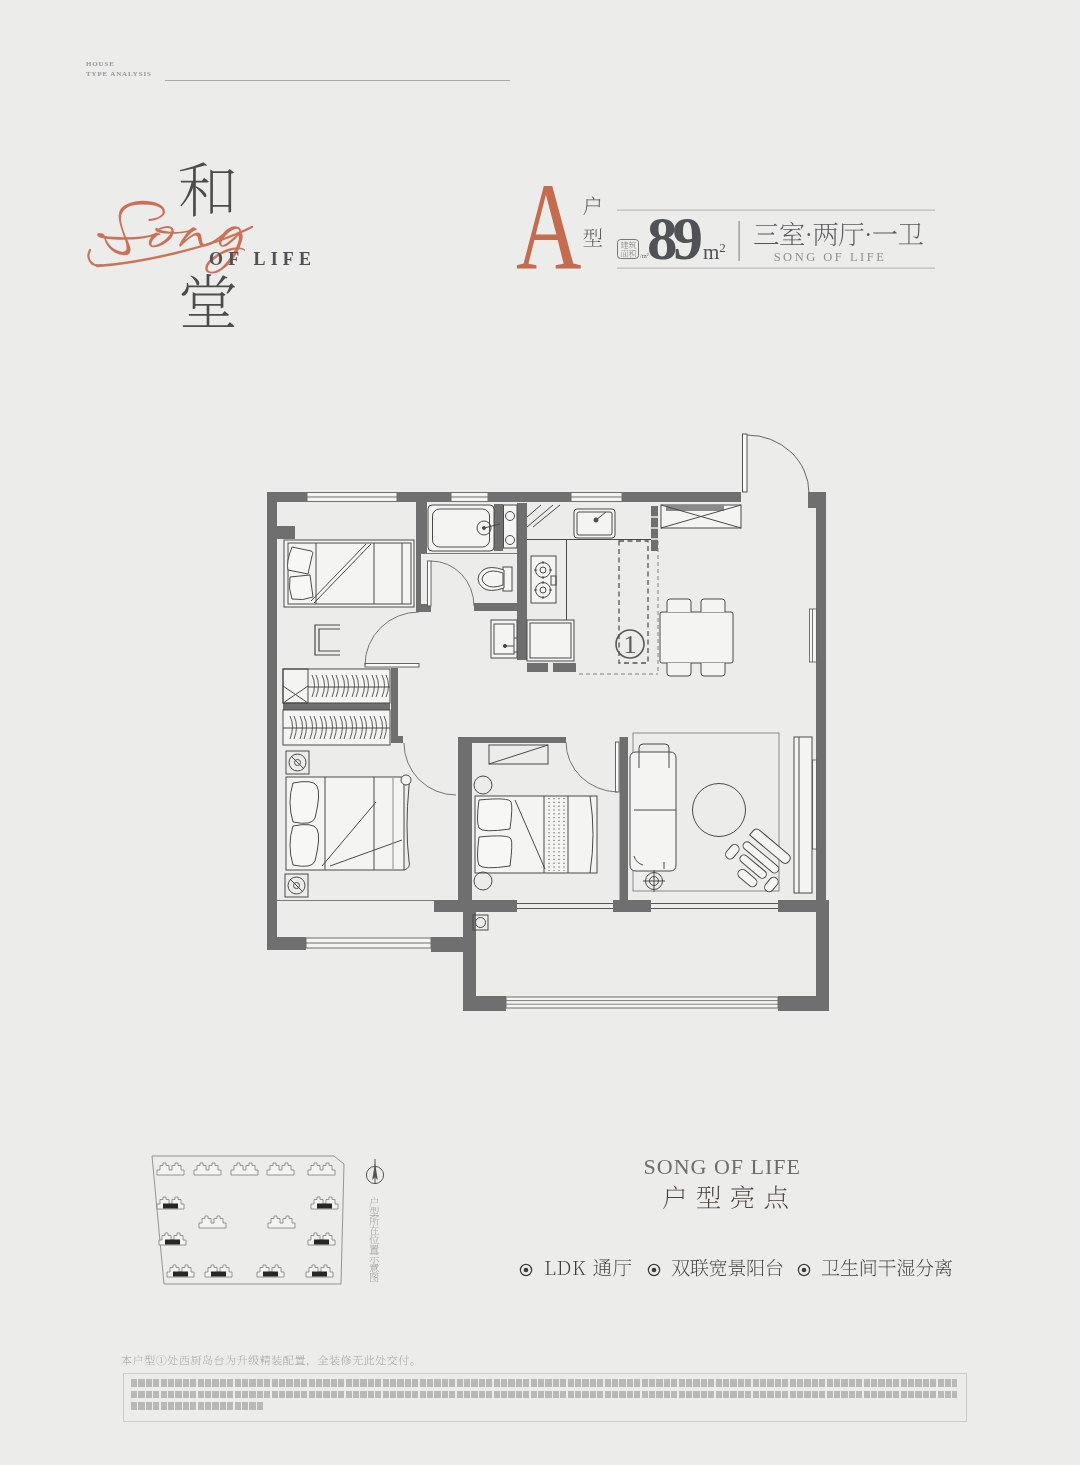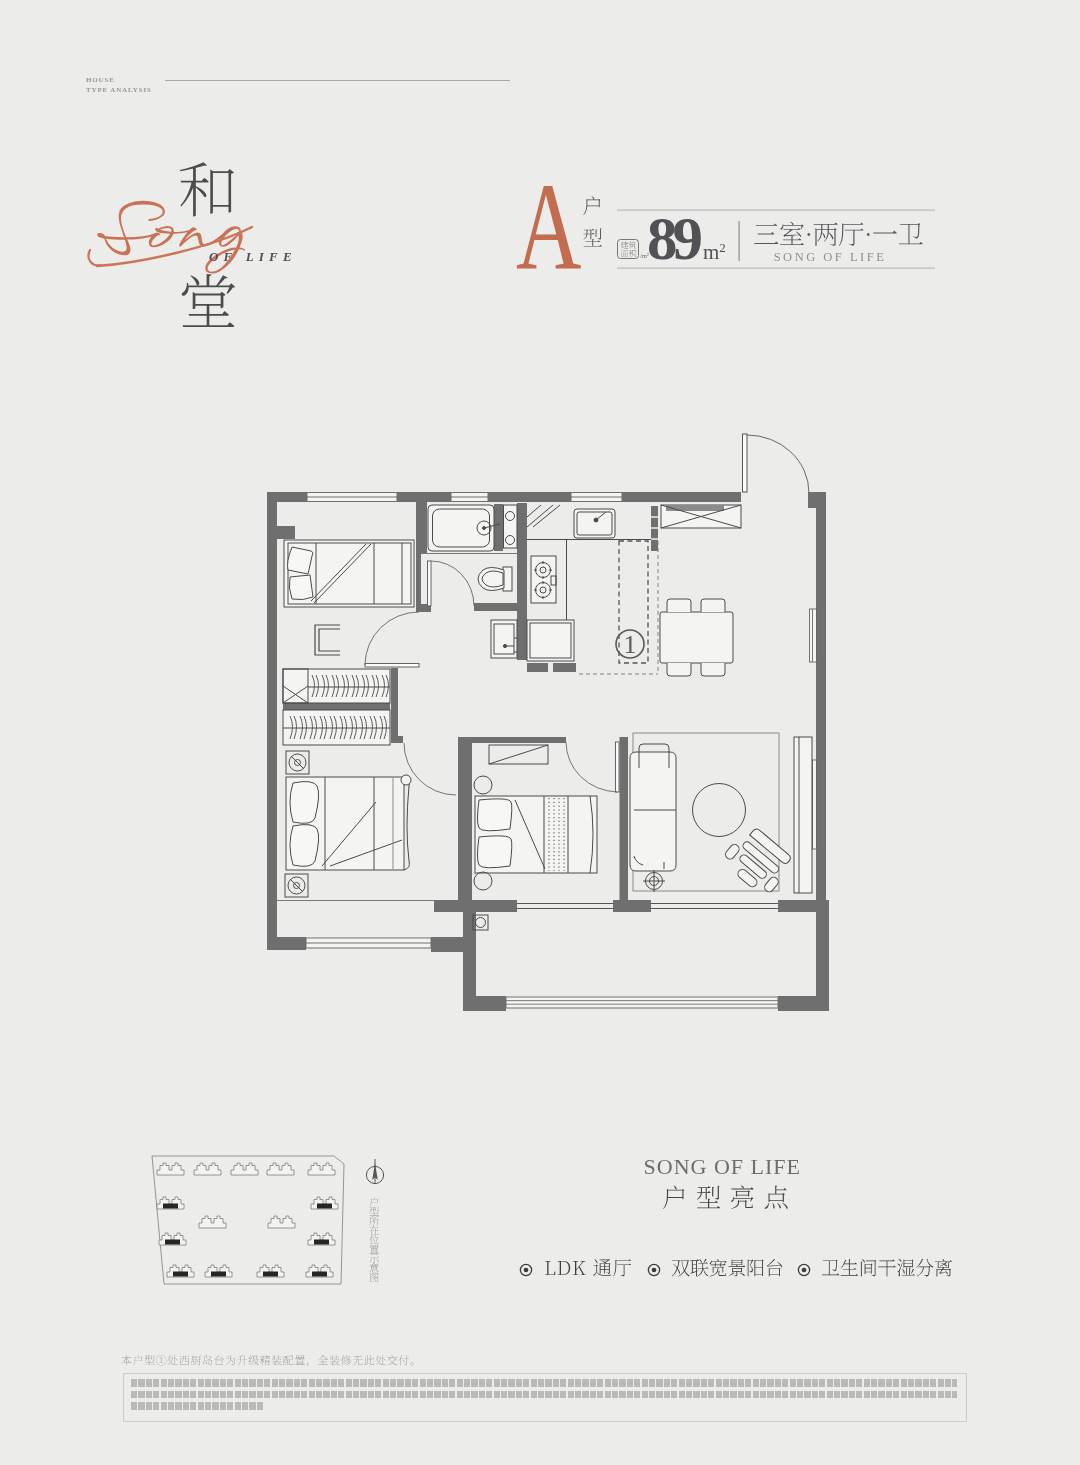--- a/index.html
+++ b/index.html
@@ -4,37 +4,37 @@
 <style>
 html,body{margin:0;padding:0;}
 body{width:1080px;height:1465px;background:#ececea;position:relative;overflow:hidden;
      font-family:"Liberation Sans",sans-serif;}
 .abs{position:absolute;}
 .ser{font-family:"Liberation Serif",serif;}
 </style>
 </head>
 <body>
 
-<div class="abs ser" style="left:86px;top:76px;font-size:7px;letter-spacing:0.85px;color:#96969a;line-height:9.5px;font-weight:bold;">HOUSE<br>TYPE ANALYSIS</div>
+<div class="abs ser" style="left:86px;top:60px;font-size:7px;letter-spacing:0.85px;color:#96969a;line-height:9.5px;font-weight:bold;">HOUSE<br>TYPE ANALYSIS</div>
 
 <div class="abs" style="left:165px;top:80px;width:345px;height:1px;background:#a9a9a7;"></div>
 
 <svg class="abs" style="left:60px;top:130px;" width="280" height="230" viewBox="60 130 280 230">
 
   <path d="M195.5 186.0Q198.8 187.5 201.0 189.0Q203.2 190.5 204.4 191.9Q205.7 193.3 206.1 194.4Q206.5 195.5 206.3 196.2Q206.2 196.9 205.6 197.1Q205.0 197.3 204.2 196.8Q203.4 195.3 201.8 193.4Q200.1 191.5 198.2 189.7Q196.4 187.9 194.7 186.6ZM195.8 215.4Q195.8 215.5 195.5 215.8Q195.2 216.0 194.6 216.2Q194.1 216.4 193.5 216.4H193.1V167.4L195.8 166.5ZM212.9 212.7Q212.9 212.8 212.7 213.1Q212.4 213.3 211.9 213.5Q211.4 213.7 210.8 213.7H210.3V171.3V169.6L213.2 171.3H230.1V173.1H212.9ZM227.8 171.3 229.6 169.1 234.0 172.5Q233.7 172.9 232.9 173.3Q232.1 173.6 231.1 173.8V211.9Q231.0 211.9 230.6 212.1Q230.3 212.3 229.8 212.4Q229.2 212.5 228.8 212.5H228.5V171.3ZM229.8 204.9V206.7H211.3V204.9ZM195.0 181.8Q193.1 188.8 189.7 195.1Q186.3 201.4 181.3 206.5L180.4 205.6Q183.2 202.2 185.5 198.2Q187.7 194.1 189.3 189.7Q191.0 185.3 192.0 180.8H195.0ZM207.1 165.3Q206.7 165.7 206.1 165.7Q205.4 165.7 204.5 165.4Q201.4 166.4 197.4 167.5Q193.4 168.6 189.0 169.6Q184.6 170.6 180.3 171.2L180.0 170.1Q184.1 169.2 188.5 167.8Q192.9 166.5 196.9 165.1Q200.9 163.6 203.4 162.3ZM204.2 177.8Q204.2 177.8 204.7 178.2Q205.1 178.5 205.8 179.1Q206.6 179.7 207.3 180.3Q208.1 181.0 208.8 181.6Q208.5 182.6 207.2 182.6H181.1L180.6 180.8H201.8Z" fill="#4c4c4c"></path>
 
   <path d="M124.4 255.2Q119.4 255.2 115.1 252.8Q110.9 250.4 108.0 246.6Q105.2 242.8 104.2 238.6Q101.6 238.2 99.4 237.2Q97.3 236.2 97.2 234.9Q97.2 234.1 97.6 233.6Q98.1 233.1 99.4 233.1Q100.4 233.1 101.6 233.3Q103.0 233.6 103.9 234.4Q104.7 235.2 104.9 235.9Q108.0 236.3 113.1 236.7Q118.1 237.0 124.0 237.2Q123.6 236.3 123.3 235.3Q123.1 234.4 122.8 233.5Q121.2 228.9 119.8 224.1Q118.5 219.3 118.7 214.9Q118.9 211.0 121.2 208.3Q123.6 205.6 127.3 204.0Q131.0 202.3 135.1 201.6Q139.2 200.8 142.9 200.8Q146.9 200.8 150.9 201.5Q154.9 202.2 158.0 203.5Q161.2 204.8 163.1 206.9Q165.0 209.0 165.0 211.7Q165.0 213.7 163.4 215.4Q161.7 217.1 159.3 218.3Q156.8 219.6 154.2 220.3Q151.6 221.0 149.6 221.0Q149.0 221.0 148.7 220.7Q148.4 220.3 148.4 219.9Q148.4 219.5 148.7 219.2Q149.0 218.8 149.6 218.8Q151.6 218.8 153.8 218.3Q156.1 217.8 158.1 216.9Q160.1 216.0 161.4 214.7Q162.7 213.4 162.7 211.9Q162.7 209.7 160.8 208.3Q158.9 206.8 155.9 206.0Q153.0 205.1 149.6 204.8Q146.2 204.4 143.3 204.4Q136.7 204.4 132.4 205.5Q128.2 206.7 125.9 208.4Q123.6 210.2 122.5 212.2Q121.5 214.1 121.2 215.8Q121.0 217.4 121.0 218.3Q121.0 222.1 122.2 225.9Q123.3 229.8 124.6 233.3Q124.9 234.0 125.3 235.0Q125.7 236.0 126.2 237.2Q135.4 237.2 143.1 236.3Q150.7 235.5 155.4 233.1Q155.7 233.0 156.0 233.0Q156.6 233.0 156.3 233.7Q156.2 234.0 156.0 234.2Q155.8 234.4 155.6 234.7Q153.3 236.2 148.9 237.2Q144.4 238.3 138.8 238.9Q133.2 239.4 127.2 239.6Q128.2 241.8 129.4 244.7Q130.5 247.6 130.5 250.1Q130.5 252.2 129.2 253.7Q127.8 255.2 124.4 255.2ZM121.5 251.7Q121.8 251.8 122.1 251.8Q122.3 251.8 122.5 251.8Q126.6 251.8 126.6 248.0Q126.6 246.2 126.1 244.0Q125.7 241.9 124.9 239.7Q119.6 239.8 114.7 239.5Q109.8 239.2 105.9 238.7Q107.9 243.1 110.6 245.9Q113.3 248.7 116.2 250.1Q119.1 251.5 121.5 251.7Z M153.7 247.3Q151.1 247.3 150.0 245.9Q148.8 244.5 148.8 242.7Q148.8 241.8 149.1 240.6Q149.7 239.0 150.9 237.2Q152.1 235.4 153.7 234.1Q155.2 232.8 156.7 232.5Q157.0 232.4 157.8 232.7Q158.6 233.1 159.3 233.4Q160.0 233.8 160.2 234.1Q160.3 234.5 160.3 234.7Q160.3 235.6 159.4 235.1Q158.8 234.7 157.6 235.5Q156.4 236.3 155.2 237.5Q154.1 238.7 153.4 239.6Q152.5 240.5 151.9 241.7Q151.4 242.9 151.4 243.9Q151.4 244.5 151.8 244.9Q152.2 245.4 153.5 245.4Q153.8 245.4 154.2 245.3Q154.6 245.3 155.1 245.2Q156.4 244.9 158.4 244.0Q160.4 243.0 162.6 241.5Q164.8 240.0 166.7 238.2Q167.7 237.2 168.6 236.1Q169.6 234.9 170.3 233.7Q166.7 233.6 162.9 233.2Q159.1 232.8 157.0 231.7Q156.0 231.1 155.6 230.5Q155.1 229.8 155.1 229.3Q155.1 228.6 155.6 228.2Q156.0 227.8 156.5 227.8Q156.9 227.8 157.2 228.1Q157.4 228.2 157.7 228.4Q157.9 228.6 158.1 228.7Q160.7 227.3 163.2 226.7Q165.8 226.1 167.7 226.1Q169.8 226.1 171.6 227.0Q173.4 227.9 173.7 230.3Q173.8 230.7 173.8 231.1Q173.8 231.5 173.8 231.9H177.9Q180.0 231.9 182.2 231.6Q184.4 231.3 186.2 230.8Q188.1 230.4 189.0 229.9Q189.5 229.6 189.9 229.6Q190.6 229.6 190.6 230.1Q190.6 230.9 189.2 231.4Q187.7 232.1 184.5 232.8Q181.4 233.5 177.9 233.6Q177.0 233.7 175.9 233.7Q174.7 233.8 173.3 233.8Q172.6 236.6 170.4 239.0Q168.2 241.4 165.2 243.3Q162.3 245.2 159.2 246.2Q156.2 247.3 153.7 247.3ZM171.2 231.7Q171.4 231.1 171.4 230.5Q171.4 229.4 170.5 228.7Q169.6 228.0 167.4 228.0Q165.4 228.0 163.6 228.5Q161.8 228.9 160.2 229.7Q162.6 230.6 165.5 231.1Q168.4 231.6 171.2 231.7Z M180.7 246.6H180.3Q179.8 246.6 179.5 246.2Q179.3 245.9 179.3 245.4Q179.3 244.6 179.6 243.9Q180.0 243.2 180.1 243.0Q180.6 241.9 181.8 239.9Q183.0 238.0 184.6 235.9Q186.1 233.7 187.8 231.8Q189.5 229.8 191.0 228.6Q192.5 227.3 193.6 227.3Q193.9 227.3 194.9 227.8Q195.8 228.2 196.2 228.5Q196.7 228.8 196.7 229.3Q196.7 230.2 195.9 230.2Q195.5 230.2 195.4 230.2Q195.2 230.2 194.7 230.5Q193.5 230.9 191.7 232.5Q189.9 234.1 188.1 236.1Q186.2 238.2 184.7 240.0Q186.9 238.1 189.7 236.2Q192.4 234.3 194.9 233.3Q195.7 233.0 196.5 232.8Q197.2 232.6 197.8 232.6Q200.0 232.6 200.7 234.2Q201.4 235.8 201.6 237.5Q201.8 238.1 201.8 238.7Q201.8 239.3 201.9 239.9Q202.2 242.5 202.9 243.3Q203.7 244.2 204.8 244.2Q205.7 244.2 206.9 243.8Q208.1 243.4 209.5 242.7Q212.4 241.3 215.5 239.2Q218.6 237.0 221.4 234.7L225.7 231.2Q226.3 230.8 226.6 230.8Q227.0 230.8 227.0 230.9V231.1Q227.0 231.2 227.0 231.5Q226.9 231.9 226.7 232.2Q226.2 232.9 225.2 234.0Q224.2 235.2 222.7 236.3Q220.9 237.8 218.5 239.6Q216.2 241.4 213.6 243.0Q211.1 244.5 208.5 245.5Q206.0 246.6 203.7 246.6Q201.4 246.6 200.3 245.3Q199.2 244.0 198.8 242.1Q198.5 240.3 198.1 238.7Q198.0 238.2 197.9 237.7Q197.8 237.3 197.6 237.0Q197.0 235.4 195.7 235.4Q194.9 235.4 193.8 235.9Q192.7 236.3 191.0 237.5Q188.8 238.9 187.1 240.4Q185.3 241.9 183.9 243.3Q183.5 243.7 183.0 244.2Q182.6 244.7 182.1 245.2L181.2 246.1Q181.0 246.3 180.8 246.5Q180.7 246.6 180.7 246.6Z M212.3 273.4Q210.9 273.4 209.2 273.1Q207.6 272.7 206.4 271.6Q205.3 270.4 205.3 268.3Q205.3 265.6 206.8 263.3Q208.2 260.9 210.5 258.9Q212.7 256.9 215.1 255.4Q218.1 253.5 221.5 251.7Q224.9 250.0 228.6 248.8Q232.3 247.6 236.1 247.5Q237.3 244.9 238.1 242.2Q238.9 239.6 238.9 237.6Q238.9 236.2 238.4 235.5Q238.1 235.8 238.0 236.1Q237.5 236.6 236.8 237.3Q236.1 238.0 235.3 238.9Q233.9 240.3 231.8 242.1Q229.8 244.0 227.4 245.4Q225.1 246.8 223.1 246.8Q220.8 246.8 219.5 244.9Q218.8 243.7 218.8 242.2Q218.8 240.1 220.1 237.7Q221.4 235.4 223.3 233.1Q225.3 230.8 227.6 229.1Q229.9 227.4 231.9 226.8Q232.5 226.5 233.2 226.4Q234.0 226.3 234.9 226.3Q236.8 226.3 238.7 227.1Q240.6 228.0 240.9 230.3V230.5Q240.9 231.6 240.3 231.9Q240.0 232.1 239.8 232.1Q239.1 232.1 239.1 231.2Q239.1 230.7 238.7 229.7Q238.3 228.7 236.7 228.7Q234.7 228.7 232.1 230.2Q229.5 231.7 227.2 233.9Q224.9 236.1 223.2 238.4Q221.6 240.8 221.4 242.6Q221.3 242.9 221.3 243.1Q221.3 243.3 221.3 243.5Q221.3 244.5 221.7 244.8Q222.1 245.2 222.5 245.2Q223.5 245.2 224.9 244.3Q226.3 243.5 227.6 242.5Q228.9 241.4 229.5 241.0Q231.4 239.4 233.3 237.7Q235.2 236.0 237.1 234.4Q237.0 234.2 237.0 233.9Q237.0 233.5 237.2 233.1Q237.4 232.7 237.9 232.4Q238.4 232.1 239.1 232.1Q241.2 232.1 241.9 233.3Q242.7 234.6 242.7 236.4Q242.7 238.8 241.7 241.8Q240.7 244.7 239.6 247.5Q241.1 247.7 242.8 248.2Q244.6 248.7 245.0 250.1Q245.1 250.1 245.1 250.3Q245.1 250.7 244.8 250.8Q244.7 250.9 244.5 250.9Q244.1 250.9 244.0 250.6Q243.6 249.8 242.0 249.5Q240.5 249.2 238.9 249.2Q238.3 250.4 237.7 251.5Q237.2 252.6 236.7 253.4Q234.4 257.6 231.5 261.2Q228.5 264.8 225.2 267.5Q221.9 270.3 218.6 271.9Q215.3 273.4 212.3 273.4ZM211.5 271.7Q215.0 271.7 218.2 269.8Q221.5 268.0 224.4 264.8Q227.4 261.6 230.0 257.6Q232.7 253.6 235.0 249.4Q229.2 250.2 223.6 253.3Q217.9 256.4 213.2 260.3Q210.2 262.7 208.9 264.8Q207.6 266.9 207.6 268.4Q207.6 269.9 208.7 270.8Q209.7 271.7 211.5 271.7Z" fill="#ca7257"></path>
 
   <path d="M97,266 C140,263 210,248 252,227" fill="none" stroke="#c9755a" stroke-width="2.4" stroke-linecap="round"></path>
   <path d="M90,250 C85,260 93,267 101,265" fill="none" stroke="#c9755a" stroke-width="2.2" stroke-linecap="round"></path>
 
   <path d="M187.5 285.4H231.5V287.2H187.5ZM186.8 283.1 188.0 283.0Q188.9 286.2 188.6 288.6Q188.4 291.0 187.5 292.6Q186.6 294.1 185.5 294.9Q184.5 295.6 183.4 295.8Q182.3 295.9 181.8 295.1Q181.4 294.5 181.8 293.8Q182.1 293.0 182.9 292.6Q184.7 291.5 185.9 288.8Q187.2 286.2 186.8 283.1ZM229.8 285.4H229.2L231.3 283.2L235.2 287.0Q234.9 287.3 234.3 287.4Q233.7 287.5 232.9 287.6Q232.3 288.5 231.3 289.7Q230.4 290.8 229.4 291.9Q228.3 293.0 227.4 293.8L226.5 293.3Q227.1 292.2 227.8 290.8Q228.4 289.3 229.0 287.9Q229.5 286.4 229.8 285.4ZM206.6 274.0 211.5 274.6Q211.4 275.2 210.9 275.6Q210.3 276.1 209.3 276.2V286.7H206.6ZM193.7 304.0H222.4V305.8H193.7ZM192.7 293.6V292.1L195.7 293.6H222.8V295.4H195.4V308.1Q195.4 308.2 195.1 308.4Q194.7 308.6 194.2 308.8Q193.7 309.0 193.1 309.0H192.7ZM220.7 293.6H220.1L221.8 291.8L225.6 294.7Q225.4 295.0 224.7 295.4Q224.1 295.7 223.4 295.8V307.2Q223.4 307.4 222.9 307.6Q222.5 307.9 222.0 308.1Q221.5 308.3 221.0 308.3H220.7ZM182.6 325.3H227.2L229.7 322.2Q229.7 322.2 230.2 322.6Q230.7 322.9 231.4 323.5Q232.1 324.1 232.9 324.8Q233.7 325.5 234.5 326.1Q234.3 327.1 232.9 327.1H183.1ZM188.6 313.9H222.2L224.6 311.1Q224.6 311.1 225.0 311.5Q225.5 311.8 226.2 312.4Q226.8 312.9 227.6 313.5Q228.4 314.2 229.0 314.8Q228.8 315.7 227.5 315.7H189.1ZM191.0 275.5Q193.7 276.5 195.5 277.7Q197.2 278.9 198.1 280.2Q199.0 281.5 199.2 282.5Q199.4 283.6 199.1 284.3Q198.8 285.1 198.2 285.2Q197.5 285.4 196.7 284.9Q196.4 283.3 195.4 281.7Q194.4 280.0 193.1 278.5Q191.7 277.1 190.3 276.1ZM222.9 275.2 227.6 277.4Q227.0 278.5 225.2 278.2Q224.1 279.5 222.8 281.0Q221.4 282.5 219.8 283.9Q218.3 285.4 216.7 286.6H215.3Q216.6 285.1 218.0 283.1Q219.4 281.1 220.7 279.0Q222.0 277.0 222.9 275.2ZM206.7 304.7H209.3V326.1Q209.3 326.1 208.7 326.1Q208.1 326.1 207.0 326.1H206.7Z" fill="#4c4c4c"></path>
 </svg>
 
-<div class="abs ser" style="left:209px;top:249px;font-size:13px;letter-spacing:5.2px;color:#4f4f54;font-weight:bold;font-style:italic;">OF LIFE</div>
+<div class="abs ser" style="left:209px;top:249px;font-size:18px;letter-spacing:5.2px;color:#4f4f54;font-weight:bold;">OF LIFE</div>
 
 <div class="abs ser" style="left:516px;top:166px;font-size:124px;line-height:1;color:#c36c4f;transform:scaleX(.73);transform-origin:left top;">A</div>
 <svg class="abs" style="left:570px;top:180px;" width="420" height="110" viewBox="570 180 420 110">
 
   <path d="M591.9 196.2Q592.7 196.7 593.2 197.1Q593.7 197.6 593.9 198.0Q594.2 198.4 594.2 198.7Q594.3 199.0 594.2 199.2Q594.0 199.4 593.8 199.5Q593.6 199.5 593.4 199.3Q593.2 198.8 593.0 198.3Q592.7 197.8 592.3 197.3Q592.0 196.7 591.6 196.4ZM599.5 205.6V206.2H586.8V205.6ZM586.5 199.4V199.0L587.6 199.6H587.4V203.5Q587.4 204.5 587.3 205.7Q587.2 206.9 587.0 208.1Q586.8 209.3 586.4 210.5Q586.0 211.7 585.4 212.8Q584.7 214.0 583.8 215.0L583.4 214.7Q584.4 213.5 585.0 212.1Q585.6 210.7 585.9 209.3Q586.2 207.9 586.3 206.4Q586.5 205.0 586.5 203.5V199.6ZM599.5 199.6V200.2H586.9V199.6ZM598.6 199.6 599.2 199.0 600.5 200.0Q600.4 200.1 600.2 200.2Q600.0 200.3 599.7 200.4V207.0Q599.7 207.0 599.6 207.1Q599.4 207.2 599.3 207.3Q599.1 207.3 598.9 207.3H598.8V199.6Z" fill="#4c4c4c"></path>
   <path d="M584.1 229.7H592.0L592.8 228.7Q592.8 228.7 593.0 228.9Q593.3 229.1 593.7 229.4Q594.0 229.7 594.3 230.0Q594.2 230.3 593.8 230.3H584.3ZM583.5 233.8H592.2L593.0 232.7Q593.0 232.7 593.3 232.9Q593.5 233.1 593.9 233.4Q594.2 233.7 594.5 234.0Q594.5 234.3 594.0 234.3H583.7ZM595.6 229.4 597.2 229.6Q597.2 229.8 597.0 229.9Q596.9 230.1 596.5 230.1V236.6Q596.5 236.7 596.4 236.8Q596.3 236.9 596.1 237.0Q595.9 237.0 595.7 237.0H595.6ZM590.4 229.7H591.3V239.1Q591.3 239.2 591.1 239.3Q590.9 239.4 590.5 239.4H590.4ZM600.1 228.4 601.7 228.6Q601.7 228.8 601.5 228.9Q601.3 229.1 601.0 229.1V238.0Q601.0 238.5 600.9 238.8Q600.8 239.1 600.5 239.4Q600.1 239.6 599.4 239.6Q599.4 239.4 599.3 239.2Q599.2 239.1 599.1 238.9Q598.9 238.8 598.5 238.7Q598.2 238.6 597.6 238.6V238.2Q597.6 238.2 597.9 238.2Q598.2 238.2 598.5 238.3Q598.9 238.3 599.2 238.3Q599.5 238.3 599.7 238.3Q599.9 238.3 600.0 238.3Q600.1 238.2 600.1 238.0ZM592.3 238.9 594.0 239.1Q593.9 239.3 593.8 239.5Q593.6 239.6 593.2 239.7V246.2H592.3ZM585.5 241.5H597.8L598.6 240.5Q598.6 240.5 598.8 240.6Q599.0 240.7 599.2 240.9Q599.5 241.1 599.7 241.3Q600.0 241.6 600.3 241.8Q600.2 242.1 599.7 242.1H585.7ZM583.5 245.9H599.4L600.3 244.8Q600.3 244.8 600.5 244.9Q600.7 245.1 600.9 245.3Q601.2 245.5 601.5 245.7Q601.8 246.0 602.0 246.2Q601.9 246.5 601.5 246.5H583.7ZM586.6 229.7H587.5V232.5Q587.5 233.4 587.4 234.3Q587.2 235.3 586.9 236.2Q586.5 237.2 585.7 238.0Q584.9 238.9 583.6 239.6L583.4 239.3Q584.8 238.3 585.5 237.2Q586.1 236.0 586.4 234.9Q586.6 233.7 586.6 232.5Z" fill="#4c4c4c"></path>
 
   <rect x="617" y="209.5" width="318" height="1.2" fill="#b9b9b7"></rect>
 
   <rect x="617" y="267.5" width="318" height="1.2" fill="#b9b9b7"></rect>

